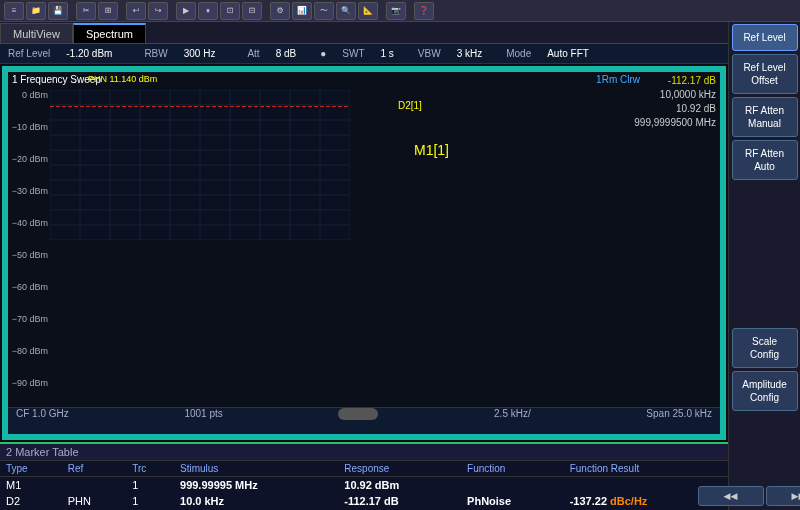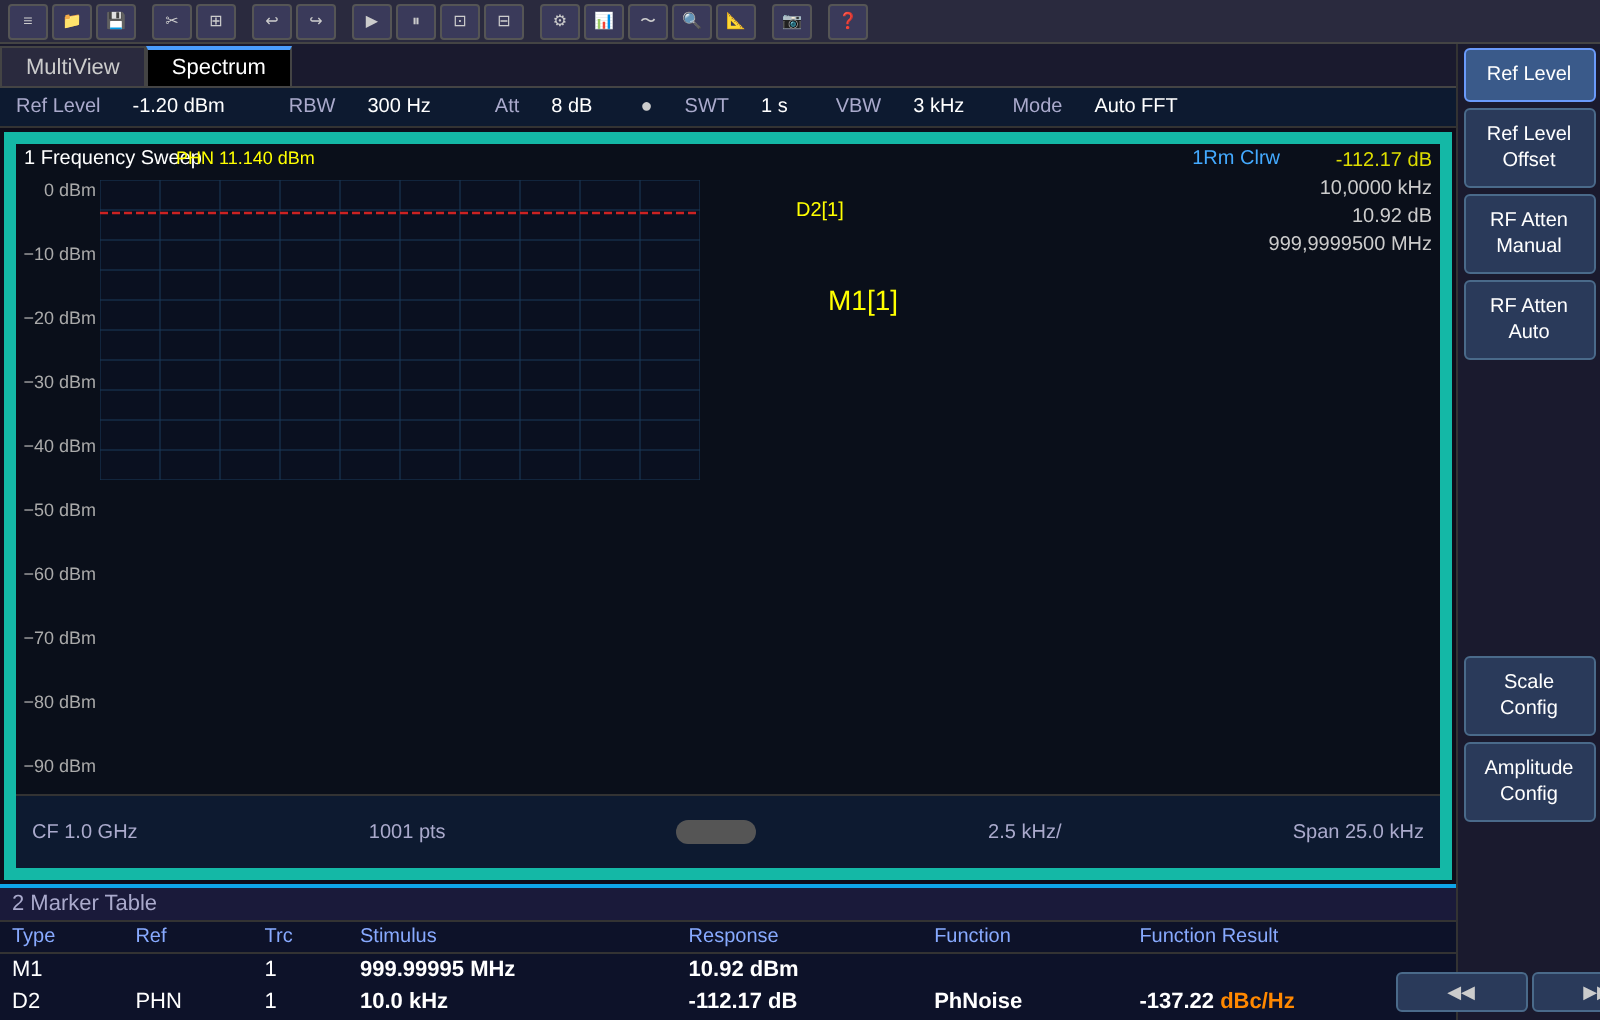--- a/index.html
+++ b/index.html
@@ -132,24 +132,24 @@
       font-size: 10px;
       color: #4af;
     }
 
     
     #freq-bar {
       position: absolute;
       bottom: 0;
       left: 0;
       right: 0;
-      height: 37px;
+      height: 27px;
       background: #0d1a30;
       display: flex;
-      align-items: center;
+      align-items: flex-start;
       justify-content: space-between;
       padding: 0 8px;
       font-size: 10px;
       color: #aac;
       border-top: 1px solid #333;
     }
 
     
     #dbm-labels {
       position: absolute;
@@ -175,21 +175,21 @@
       top: 18px;
       left: 42px;
       right: 4px;
       bottom: 22px;
     }
 
     
     #marker-table-container {
       height: 68px;
       background: #0d1229;
-      border-top: 2px solid #0ea5e9;
+      border-top: 2px solid #22c55e;
     }
     #marker-table-title {
       font-size: 11px;
       color: #aac;
       padding: 2px 6px;
       background: #1a1a3a;
       border-bottom: 1px solid #333;
     }
     #marker-table {
       width: 100%;

